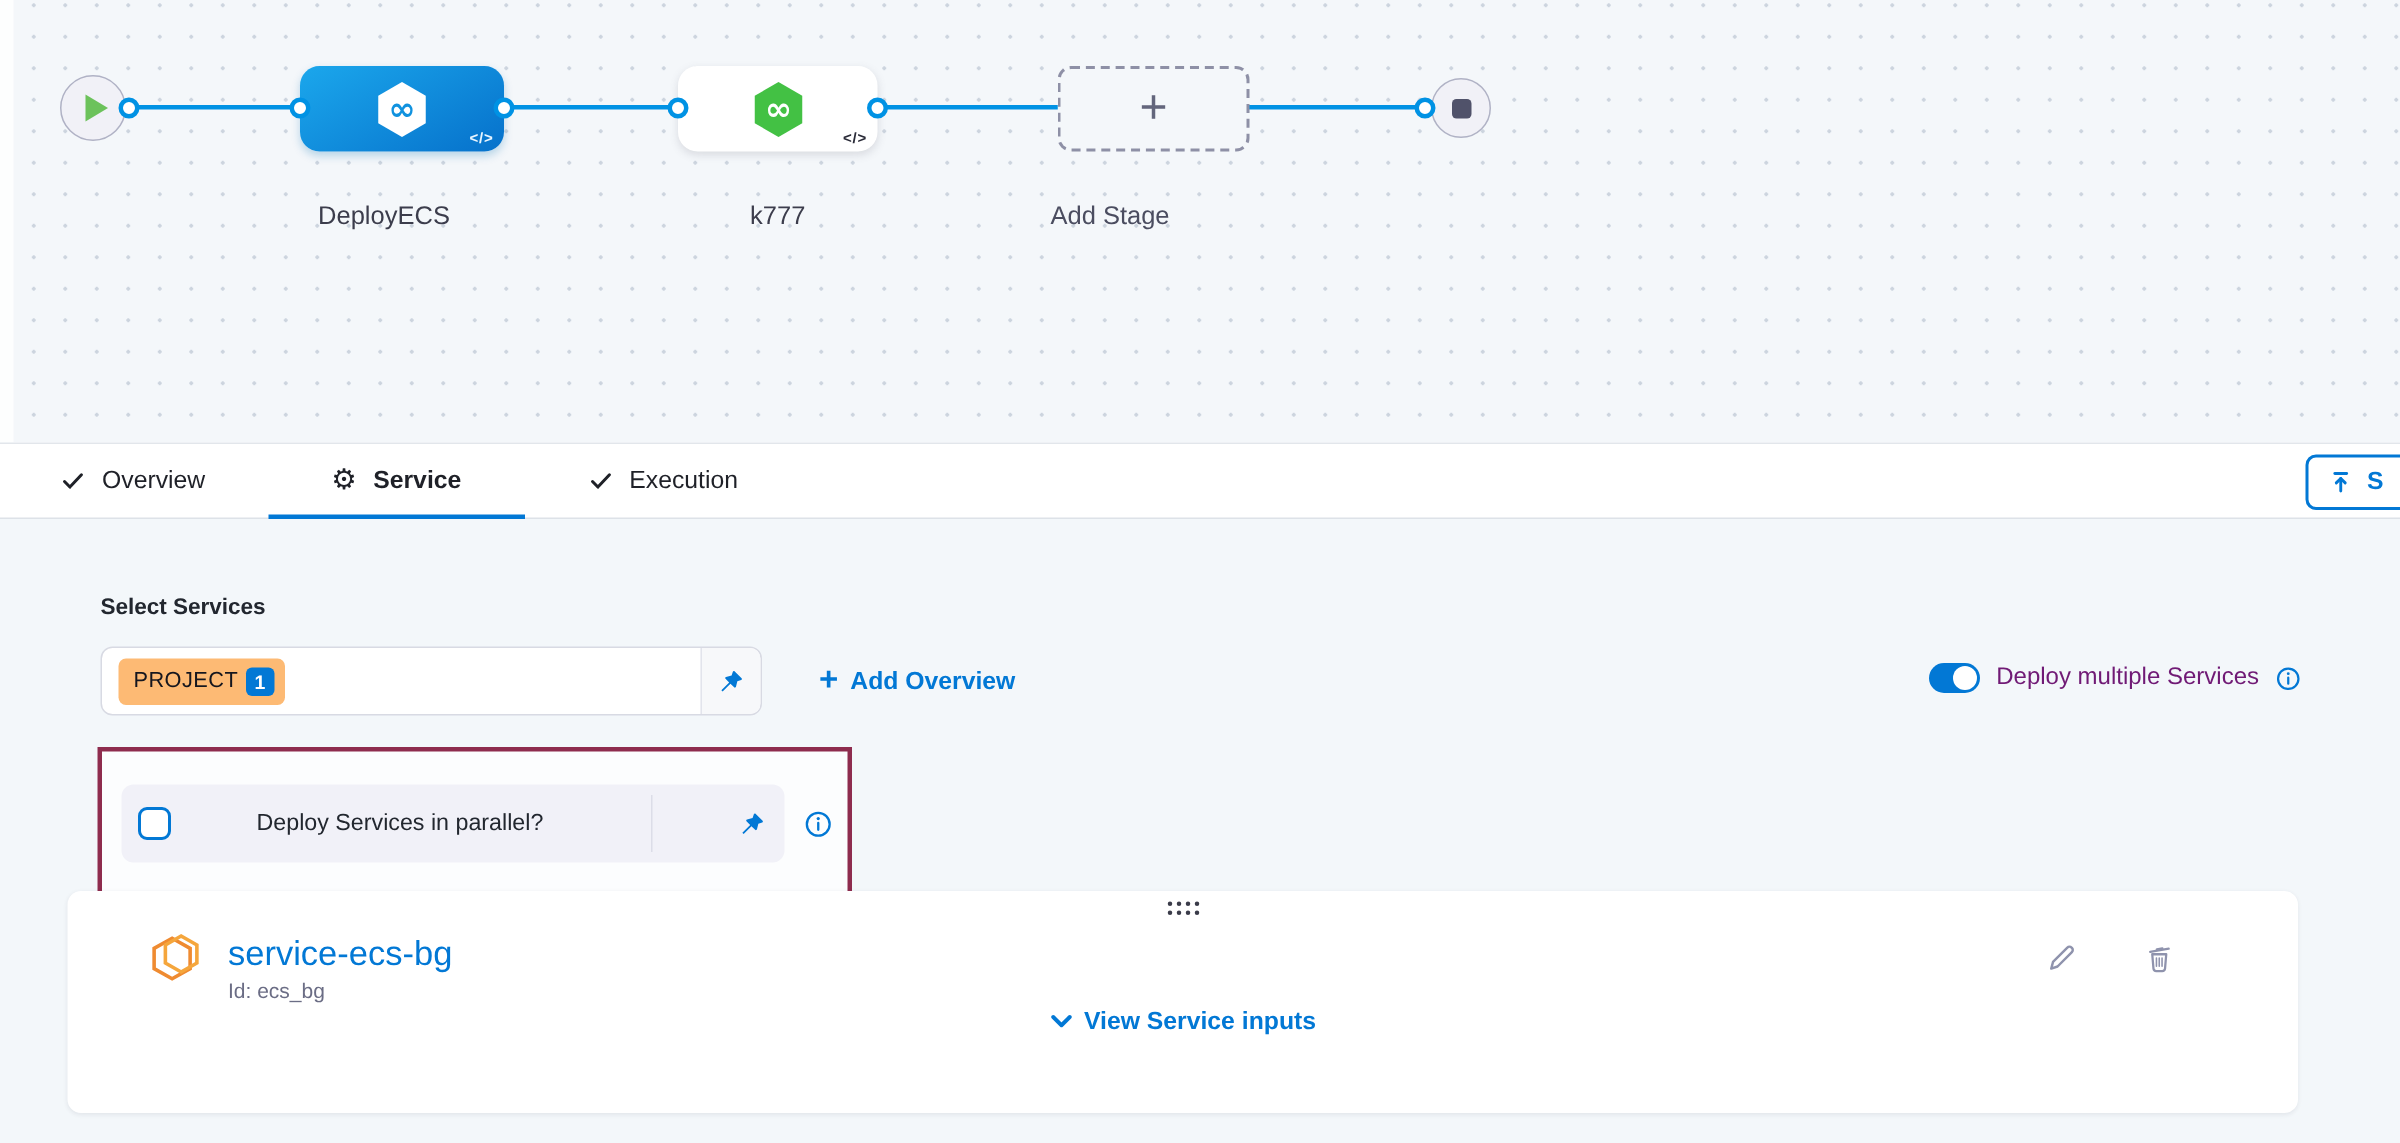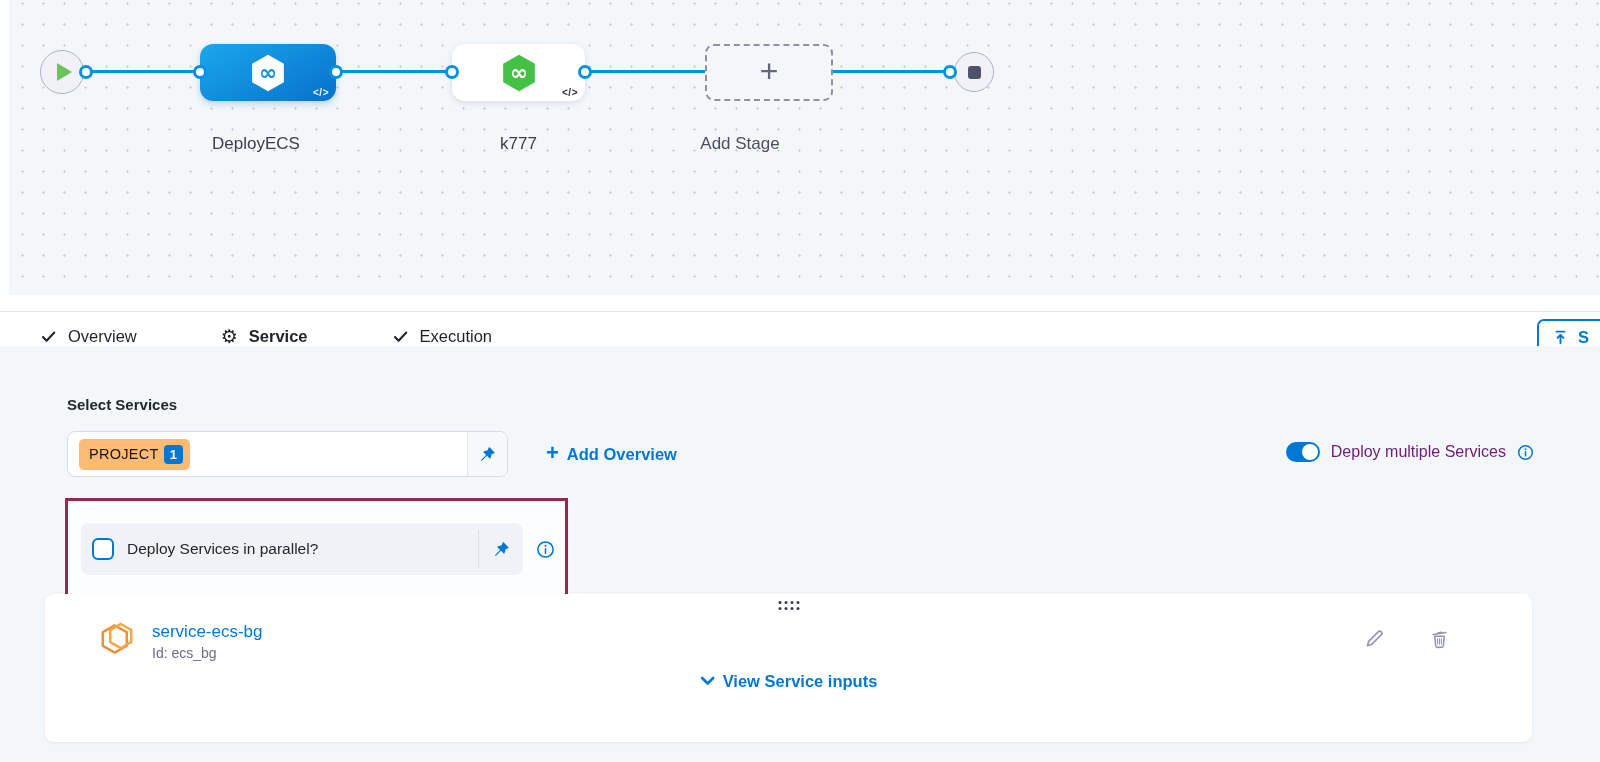--- a/index.html
+++ b/index.html
@@ -35,21 +35,21 @@
   .code-badge{position:absolute;right:7px;bottom:3px;font-size:10px;font-weight:700;letter-spacing:.5px;}
   #stage-deployecs .code-badge{color:#eaf6ff;}
   #stage-k777 .code-badge{color:#2a2b38;}
   .plus-glyph{font-size:32px;font-weight:300;color:#63667c;line-height:1;margin-top:-4px;}
   .stage-label{position:absolute;top:134px;font-size:17px;color:#3c3d4c;text-align:center;}
   #label-deployecs{left:188px;width:136px;}
   #label-k777{left:452px;width:133px;}
   #label-add{left:676px;width:128px;color:#4b4d60;}
 
   
-  #tabbar{position:absolute;left:0;top:311px;width:1600px;height:51px;background:#fff;
+  #tabbar{position:absolute;left:0;top:295px;width:1600px;height:51px;background:#fff;
     border-top:1px solid #e2e6eb;border-bottom:1px solid #dde2e8;display:flex;align-items:stretch;}
   .tab{display:flex;align-items:center;gap:11px;padding:0 42px;cursor:pointer;position:relative;
     font-size:16.5px;color:#1f2128;}
   .tab:first-child{padding-left:40px;margin-left:0;}
   .tab .ticon{display:flex;align-items:center;color:#1f2128;}
   .tab.active{font-weight:700;}
   .tab.active::after{content:"";position:absolute;left:0;right:0;bottom:-1px;height:3px;background:#0278d5;}
   .gear-glyph{font-size:19px;line-height:1;color:#2b2c3a;}
   #save-btn{position:absolute;left:1537px;top:7px;height:37px;width:120px;border:2px solid #0278d5;
     border-radius:7px;background:#fff;color:#0278d5;display:flex;align-items:center;gap:9px;
@@ -73,34 +73,34 @@
   #add-service .plus{font-size:22px;font-weight:600;line-height:1;margin-top:-2px;}
   #toggle-group{position:absolute;right:66px;top:96px;display:flex;align-items:center;gap:11px;}
   .toggle{width:34px;height:20px;border-radius:10px;background:#0278d5;position:relative;cursor:pointer;}
   .toggle .knob{position:absolute;right:2px;top:2px;width:16px;height:16px;border-radius:50%;background:#fff;}
   #toggle-label{font-size:16px;color:#701a75;}
   .info-icon{color:#0278d5;display:flex;align-items:center;}
 
   #annotation{position:absolute;left:65px;top:152px;width:503px;height:102px;
     border:3px solid #8e2c4e;background:#fcfdfe;display:flex;align-items:center;padding-left:13px;gap:13px;}
   #parallel-field{width:442px;height:52px;background:#f1f1f8;border-radius:8px;
-    display:flex;align-items:center;padding-left:11px;}
+    display:flex;align-items:center;padding-left:11px;gap:44px;}
   .checkbox{width:22px;height:22px;border:2px solid #0278d5;border-radius:6px;background:#fff;cursor:pointer;}
   #parallel-label{margin-left:13px;font-size:15.5px;color:#22272f;flex:1;}
   #parallel-field .sep{width:1px;height:38px;background:#dcdde8;}
   #parallel-field .pin-slot{width:44px;display:flex;align-items:center;justify-content:center;color:#0278d5;}
 
   #service-card{position:absolute;left:45px;top:248px;width:1487px;height:148px;background:#fff;
     border-radius:9px;box-shadow:0 1px 3px rgba(40,41,61,.08);}
   #drag-handle{position:absolute;left:50%;top:7px;transform:translateX(-50%);
     display:grid;grid-template-columns:repeat(4,3px);grid-gap:3px;cursor:grab;}
   #drag-handle i{width:3px;height:3px;border-radius:50%;background:#3a3b49;}
   #service-row{position:absolute;left:54px;top:26px;display:flex;align-items:flex-start;gap:17px;}
   #service-texts{display:flex;flex-direction:column;gap:3px;padding-top:2px;}
-  #service-name{font-size:17px;color:#0278d5;font-weight:500;cursor:pointer;}
+  #service-name{font-size:23px;color:#0278d5;font-weight:500;cursor:pointer;}
   #service-id{font-size:14px;color:#6b6d85;}
   #card-actions{position:absolute;right:82px;top:34px;display:flex;gap:44px;color:#8f93ad;}
   #card-actions .act{cursor:pointer;display:flex;align-items:center;}
   #view-inputs{position:absolute;left:50%;top:78px;transform:translateX(-50%);
     display:flex;align-items:center;gap:8px;color:#0278d5;font-size:16.5px;font-weight:700;cursor:pointer;}
 </style>
 </head>
 <body>
 
 <div id="stage-wrap">

